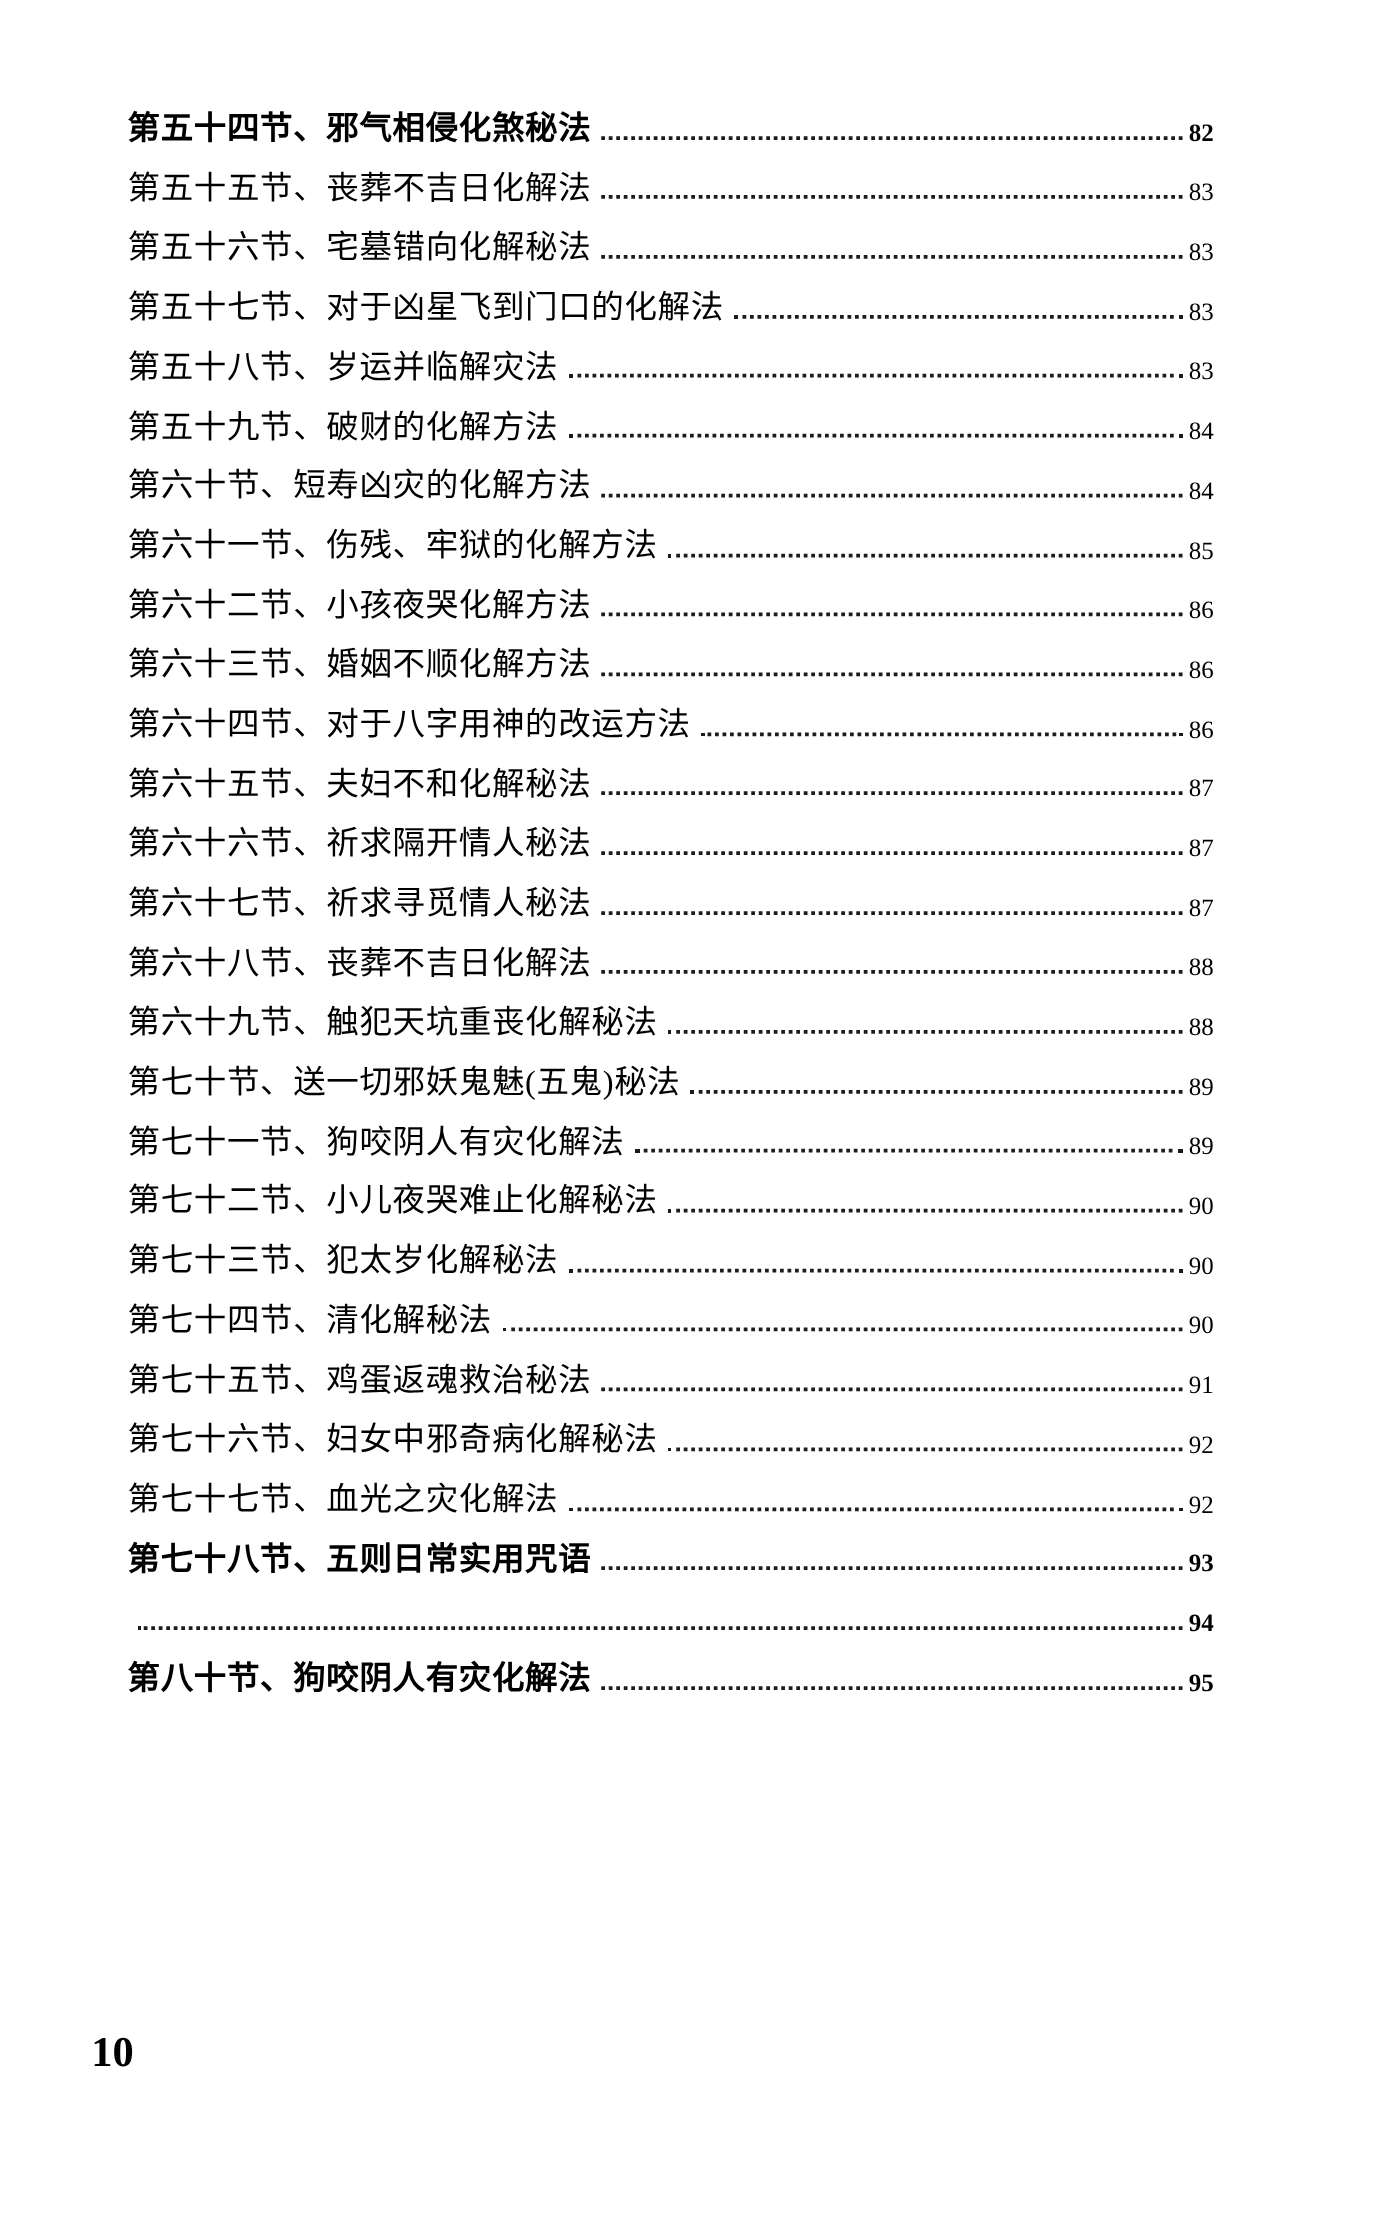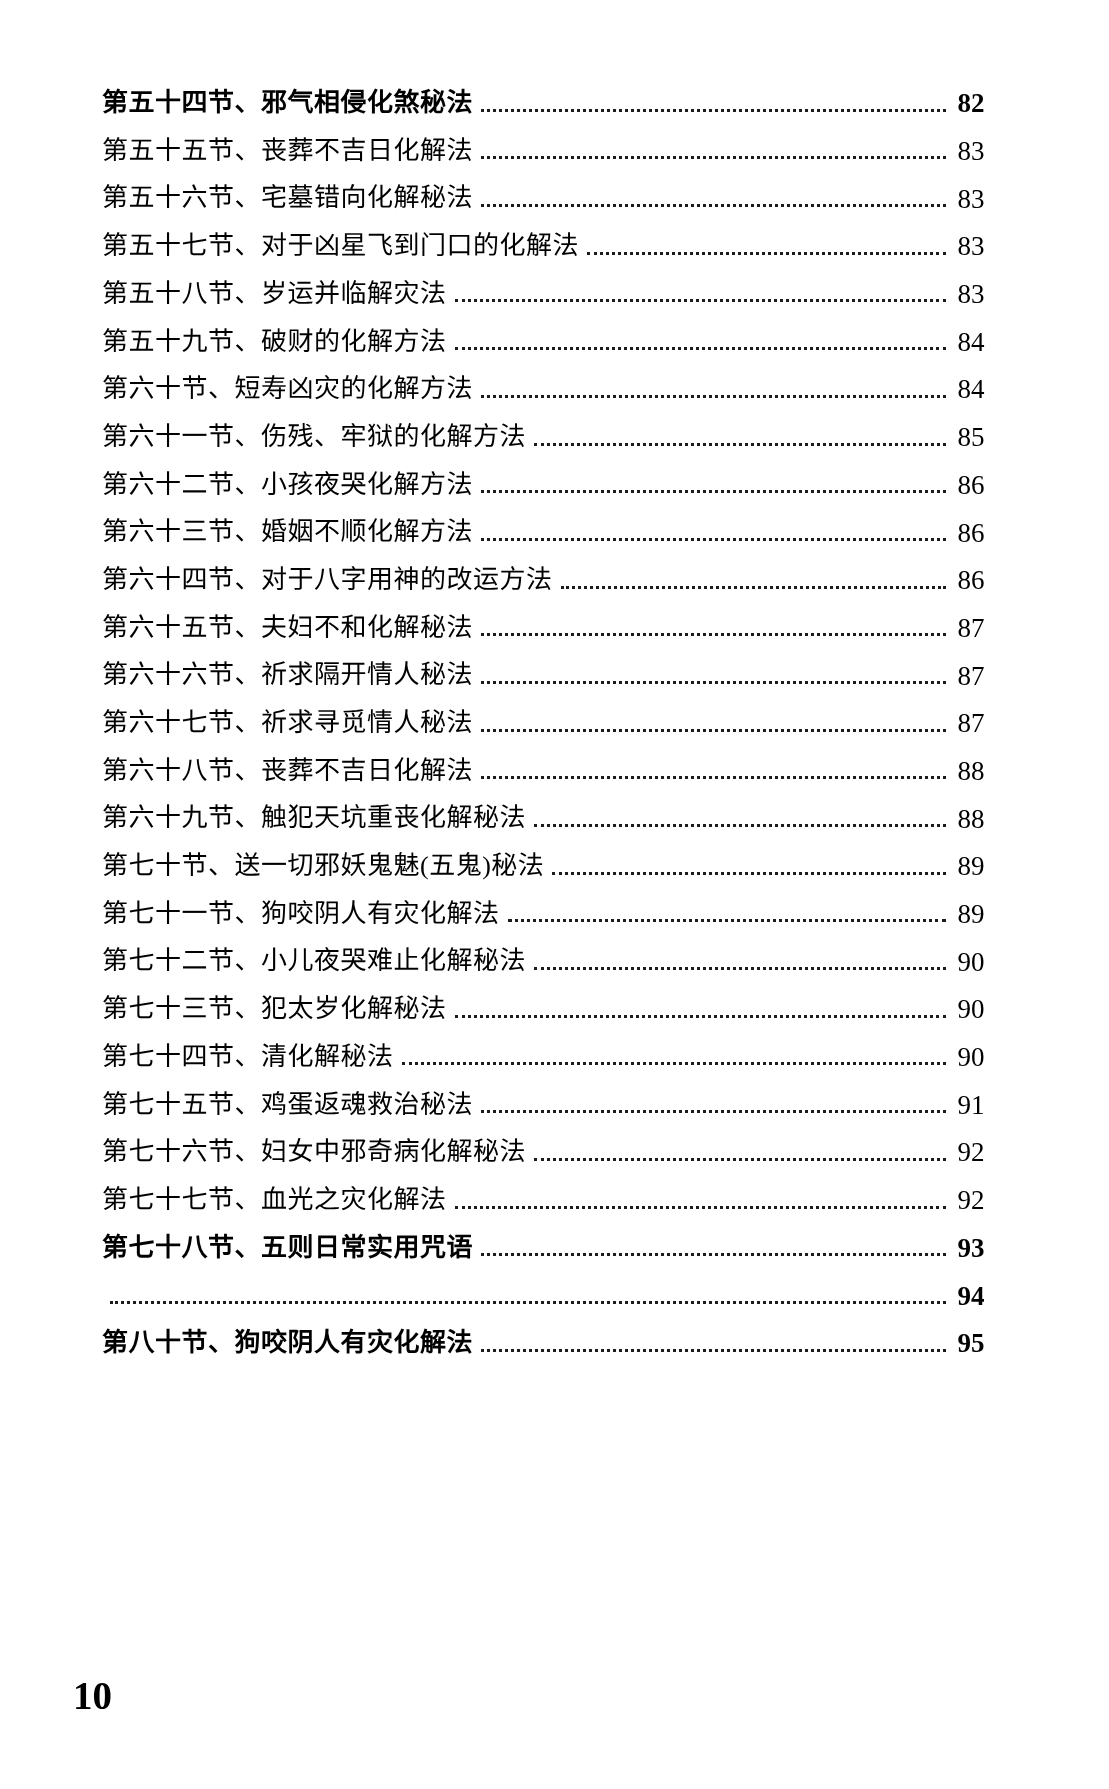--- a/index.html
+++ b/index.html
@@ -36,34 +36,34 @@
     letter-spacing: 0.5px;
   }
   .toc-leader {
     flex: 1;
     min-width: 12px;
     height: 0;
     border-bottom: 3px dotted #1c1c1c;
     margin: 0 5px 6px 8px;
   }
   .toc-page {
-    font-size: 27px;
+    font-size: 20px;
     line-height: 1.05;
     min-width: 40px;
-    text-align: center;
+    text-align: left;
   }
   .toc-row.bold .toc-title,
   .toc-row.bold .toc-page {
     font-weight: bold;
   }
   .footer-page-number {
     position: absolute;
     left: 73px;
-    top: 1676px;
-    font-size: 39px;
+    top: 1626px;
+    font-size: 34px;
     font-weight: bold;
     line-height: 1;
   }
 </style>
 </head>
 <body>
 
 <div class="page">
   <div class="toc-list">
   <div class="toc-row bold">

